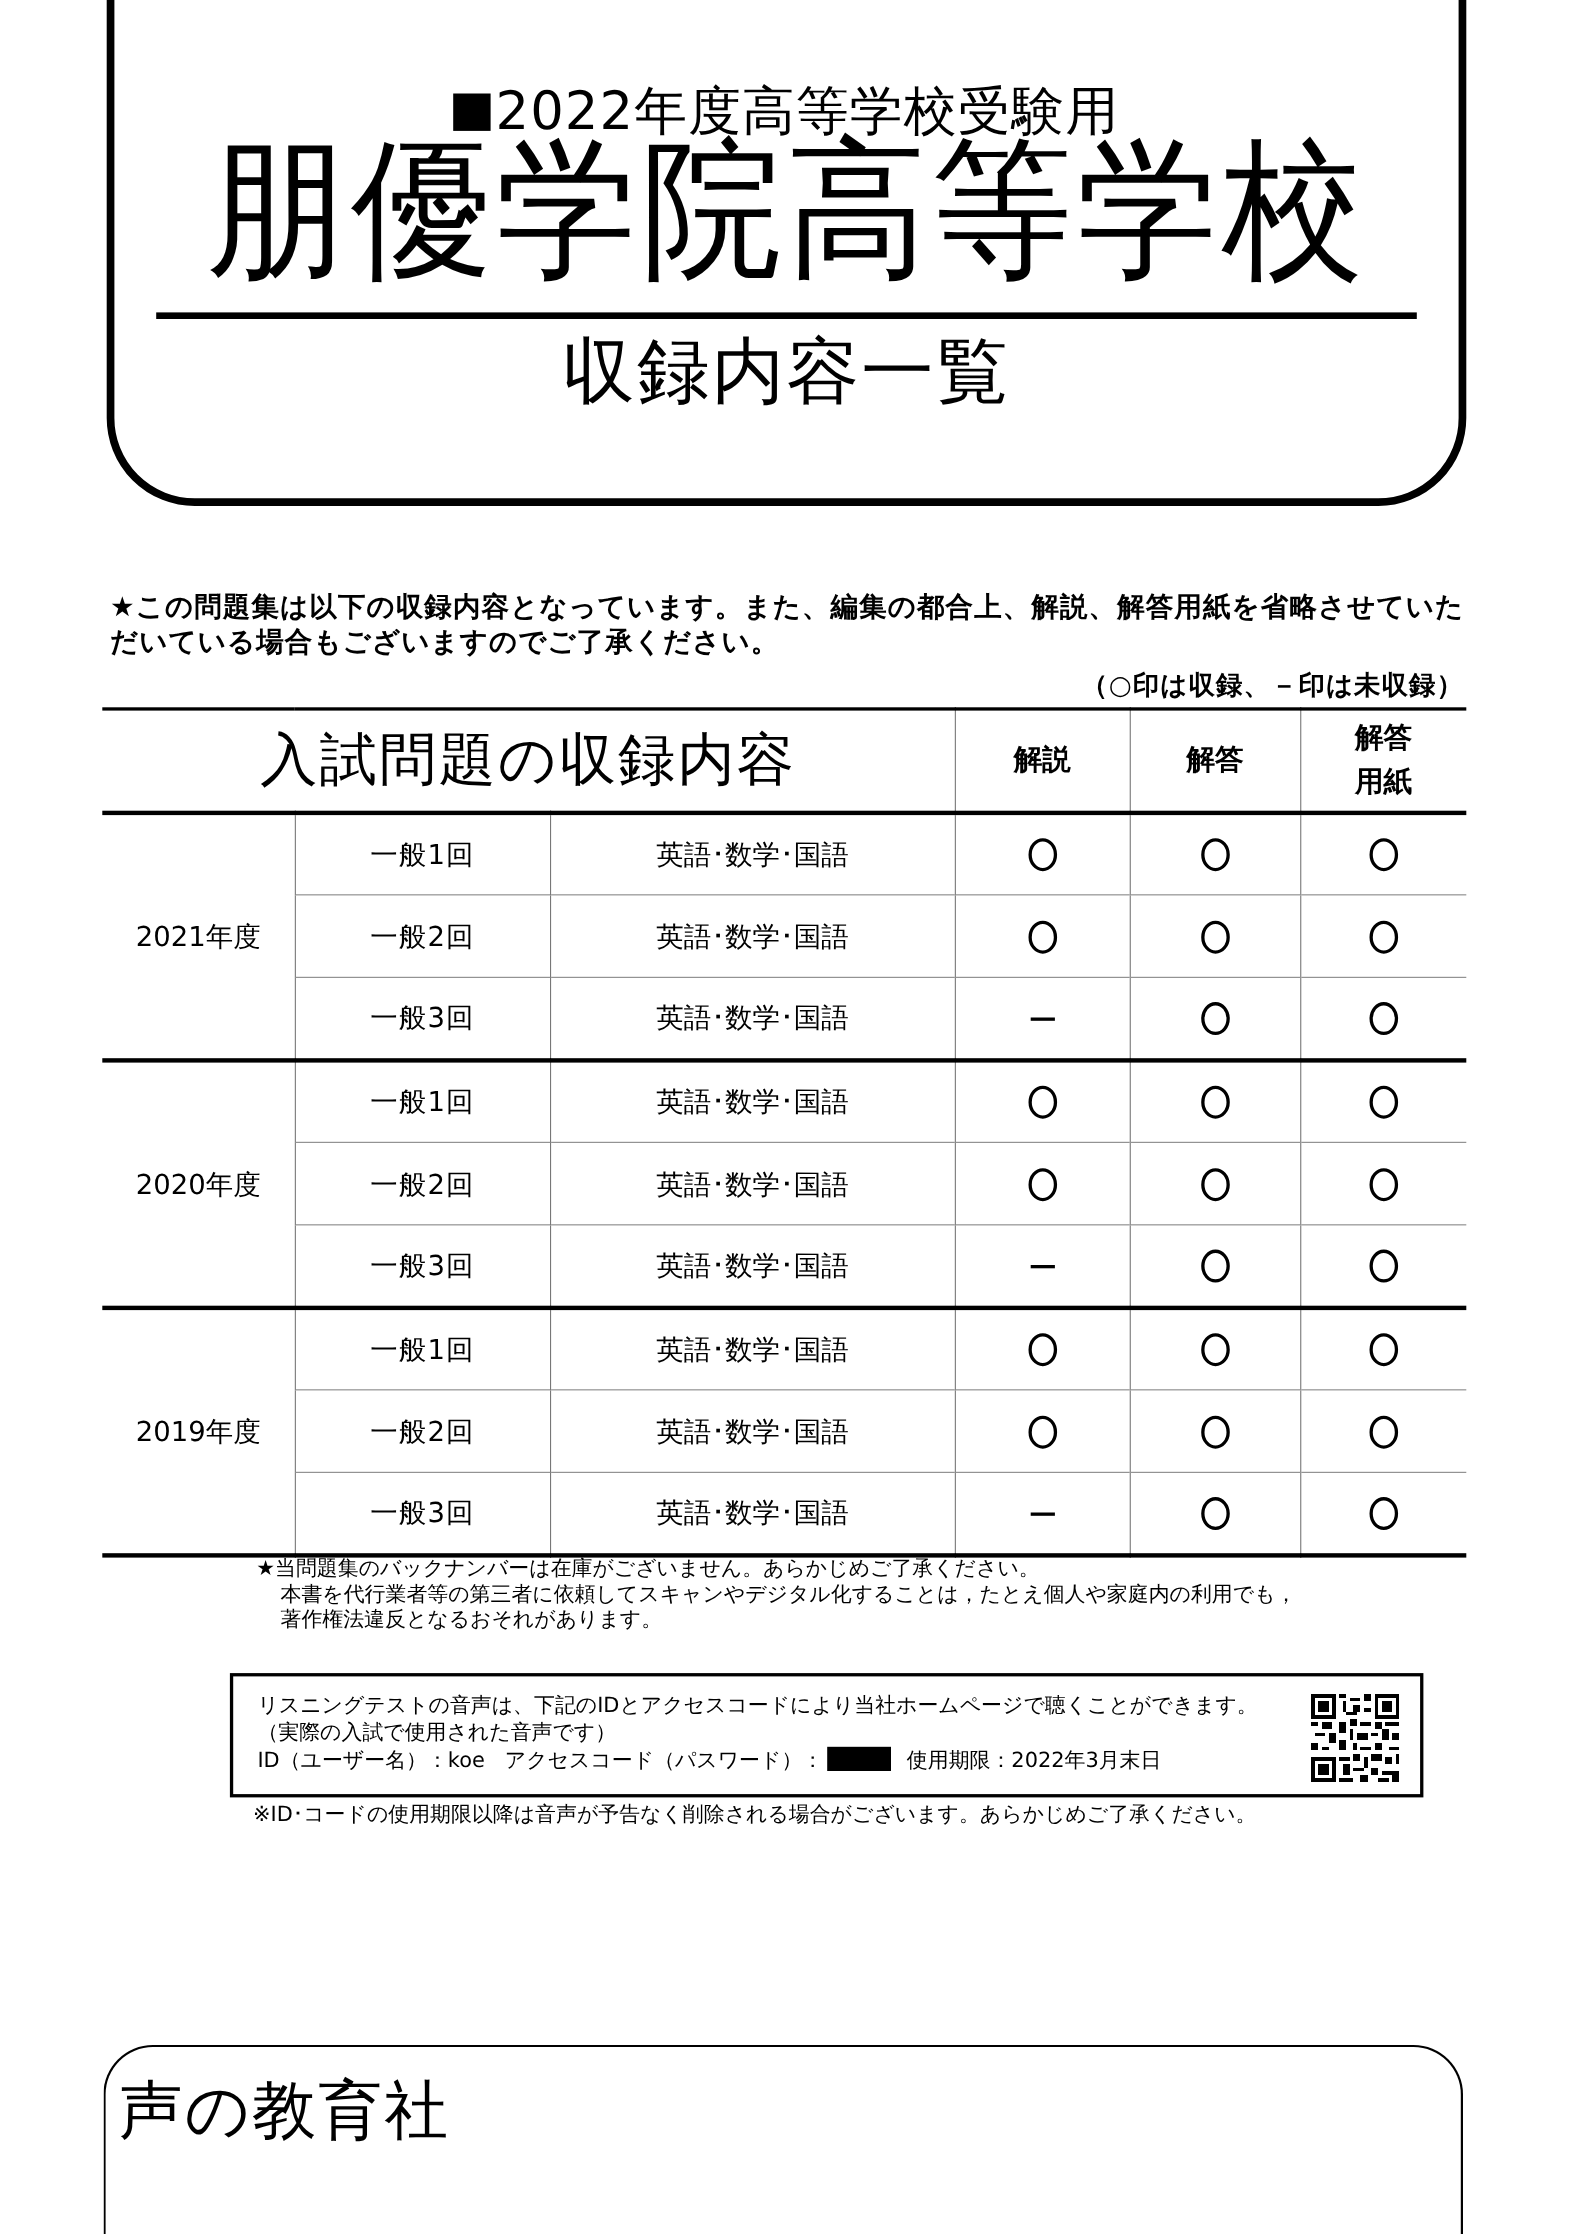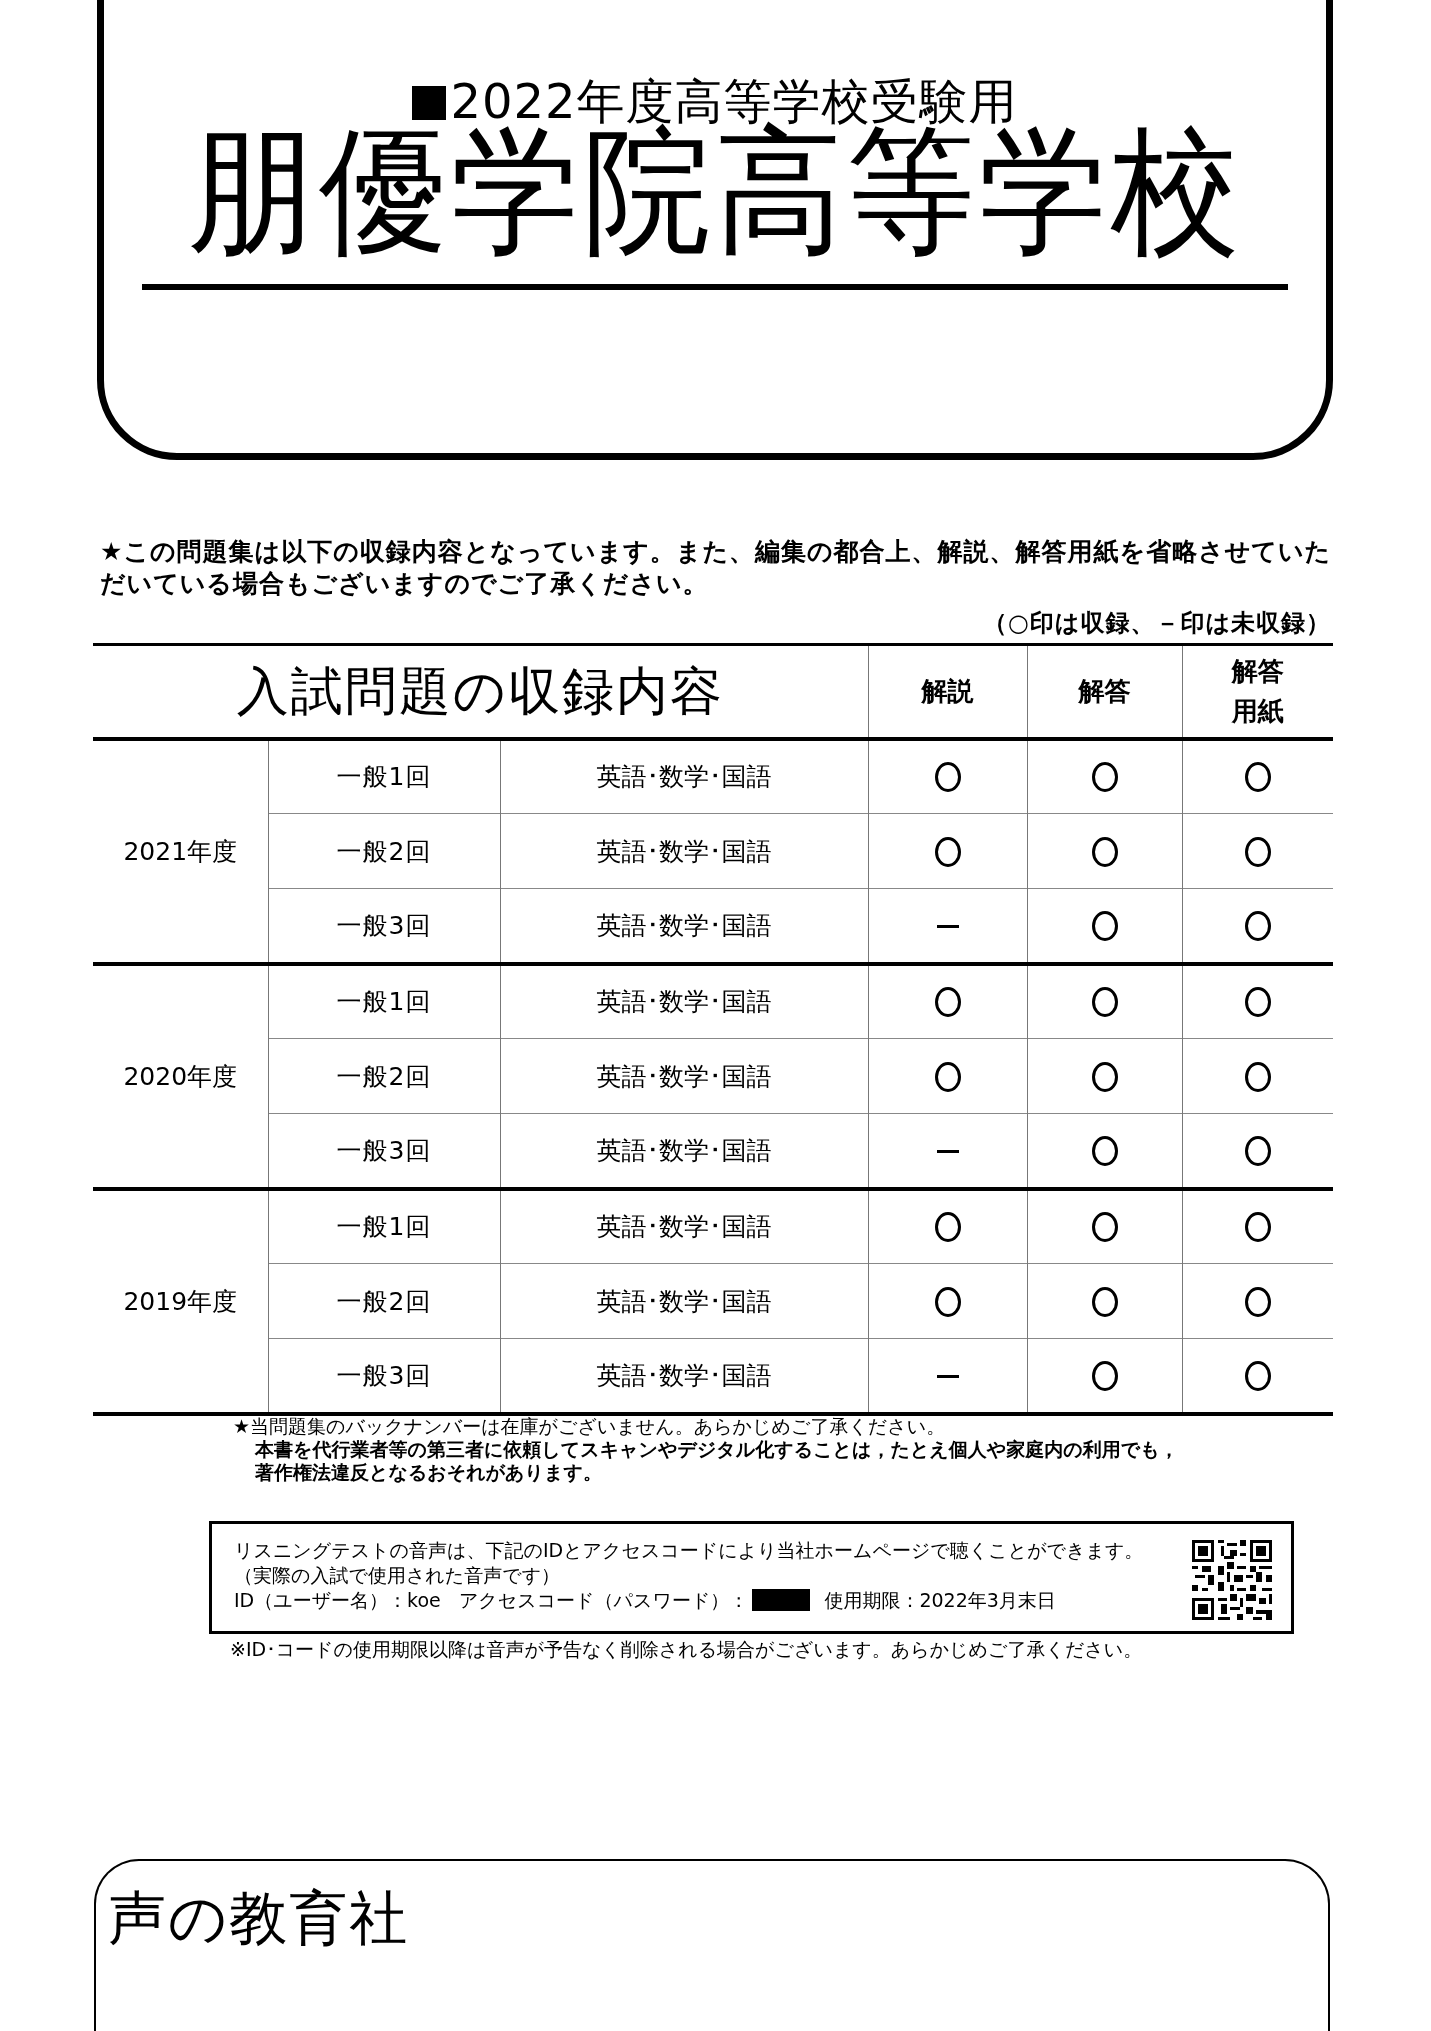--- a/index.html
+++ b/index.html
@@ -54,21 +54,21 @@
   .table td.year { border-left: none; margin-top: 47px; }
   .table td.session { letter-spacing: 1px; }
   .circle { display: inline-block; width: 26px; height: 30px; border: 3px solid #000; border-radius: 50%; vertical-align: middle; }
   .dash { display: inline-block; width: 22px; height: 3px; background: #000; vertical-align: middle; }
 
   
   .footnotes {
     position: absolute; left: 233px; top: 1415px; width: 1090px;
     font-size: 19px; line-height: 23px;
   }
-  .footnotes .indent { padding-left: 22px; font-weight: bold; }
+  .footnotes .indent { padding-left: 22px; }
 
   
   .listening {
     position: absolute; left: 209px; top: 1521px; width: 1085px; height: 113px;
     border: 3px solid #000; padding: 14px 0 0 22px;
     font-size: 19px; line-height: 25px;
   }
   .redacted { display: inline-block; width: 58px; height: 22px; background: #000; vertical-align: -4px; margin: 0 8px 0 4px; }
   .qr {
     position: absolute; right: 18px; top: 16px; width: 82px; height: 80px;
@@ -85,20 +85,21 @@
     font-size: 58px; letter-spacing: 2px; line-height: 1;
   }
 </style>
 </head>
 <body>
 
 <div class="header-box">
   <div class="subtitle"><span class="sq"></span><span>2022年度高等学校受験用</span></div>
   <div class="school-name">朋優学院高等学校</div>
   <div class="title-rule"></div>
+  <div class="contents-title">収録内容一覧</div>
 </div>
 
 <div class="notice">★この問題集は以下の収録内容となっています。また、編集の都合上、解説、解答用紙を省略させていただいている場合もございますのでご了承ください。</div>
 <div class="legend">（○印は収録、－印は未収録）</div>
 
 <table class="table">
   <colgroup>
     <col style="width:175px">
       <col style="width:232px">
       <col style="width:368px">

